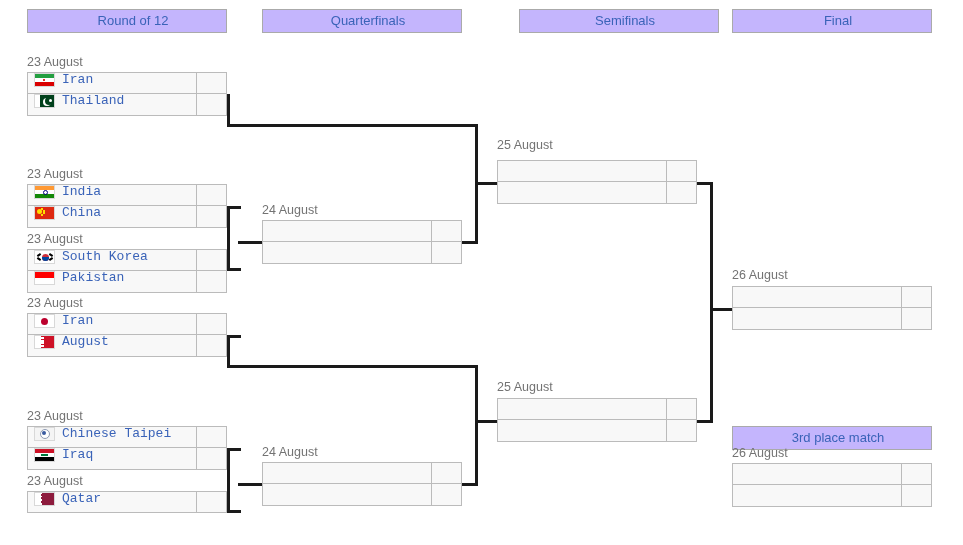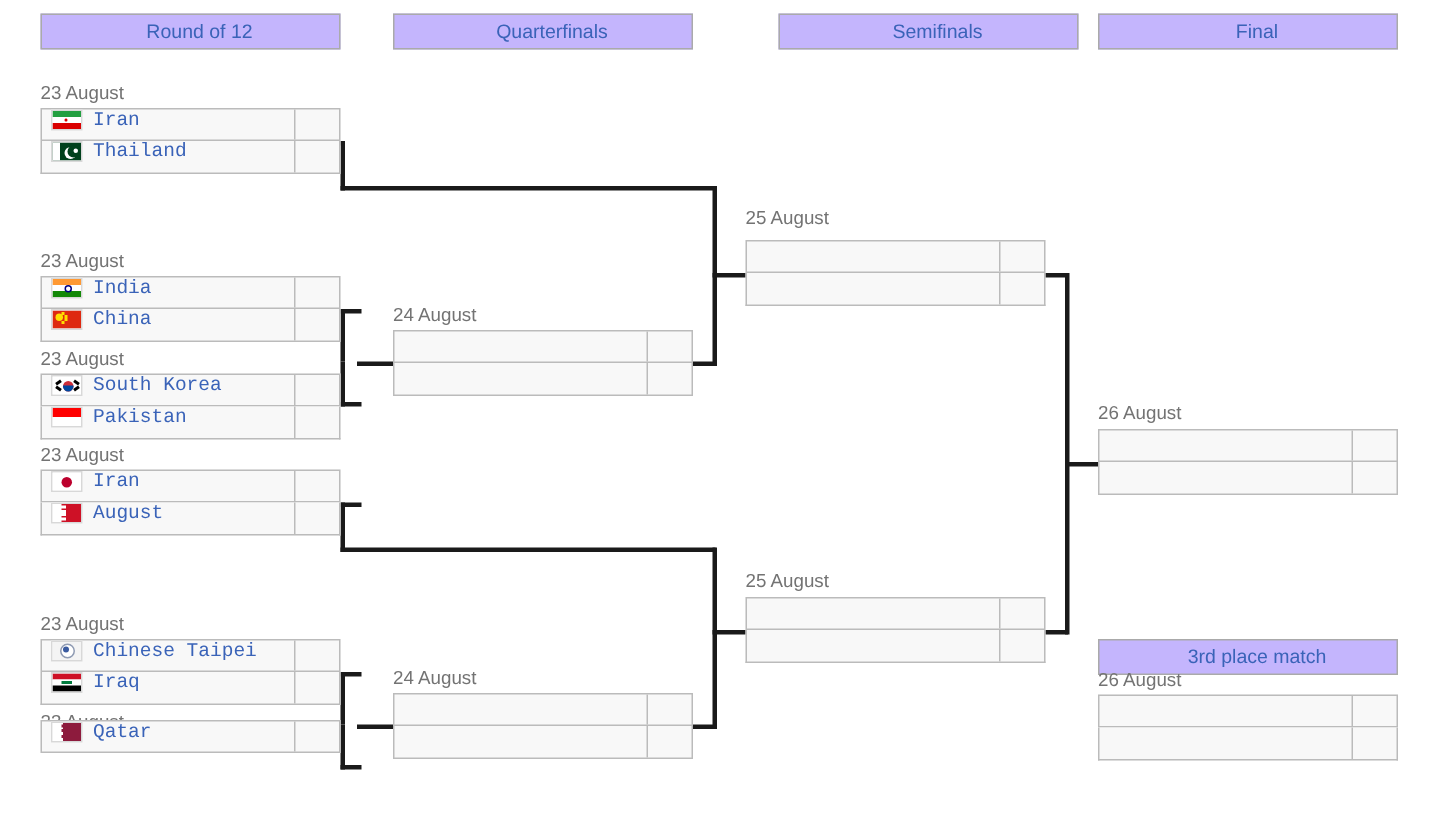--- a/index.html
+++ b/index.html
@@ -349,21 +349,21 @@
             <i class="b2"></i>
             <i class="b3"></i>
             <i class="tx"></i>
           </span>
           <span class="team-name">Iraq</span>
         </div>
         <div class="score-cell"></div>
       </div>
     </div>
     <div class="match-date" style="left: 27px; top: 474px;">23 August</div>
-    <div class="match" style="left: 27px; top: 480px; width: 200px;">
+    <div class="match" style="left: 27px; top: 491px; width: 200px;">
       <div class="match-row">
         <div class="team-cell">
           <span class="flag f-qat">
             <i class="w"></i>
             <i class="m"></i>
             <i class="s1"></i>
             <i class="s2"></i>
             <i class="s3"></i>
           </span>
           <span class="team-name">Qatar</span>

